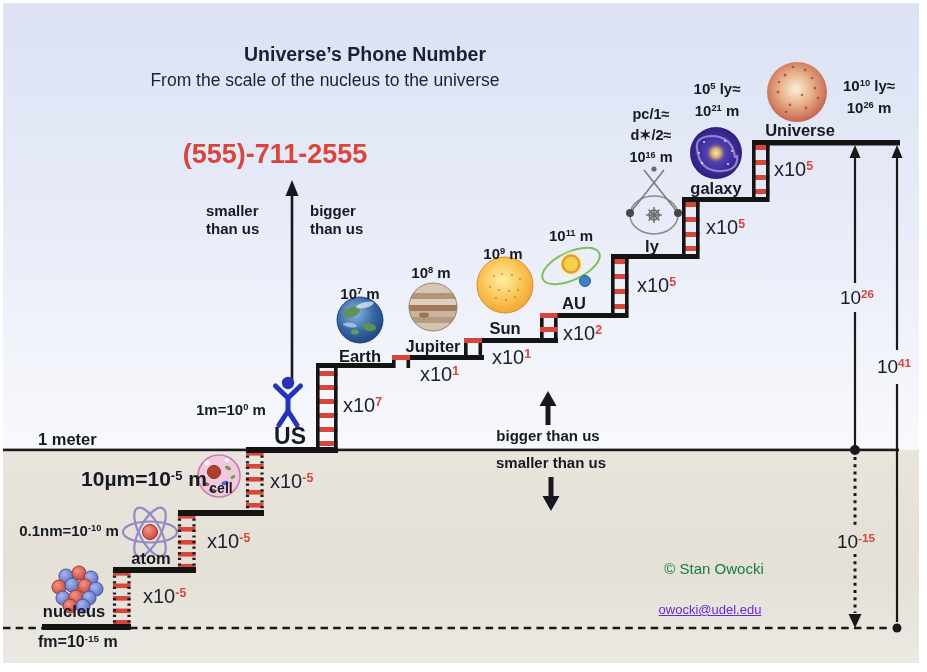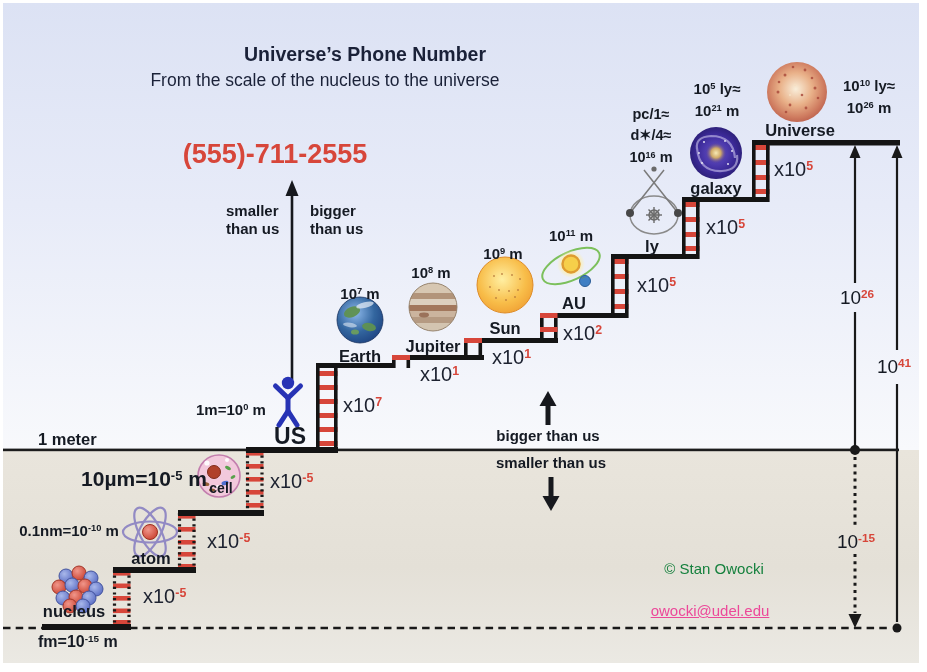--- a/index.html
+++ b/index.html
@@ -359,21 +359,21 @@
           <circle cx="800" cy="92" r="1.2"></circle>
           <circle cx="790" cy="95" r="1.1"></circle>
       </g>
     </g>
   </svg>
 
   <div class="lbl c" style="left:325px;top:70px;font-size:17.5px;color:#1a2138">From the scale of the nucleus to the universe</div>
   <div class="lbl b c" style="left:365px;top:43px;font-size:19.5px;color:#1a2138">Universe’s Phone Number</div>
   <div class="lbl b c red" style="left:275px;top:138px;font-size:27px">(555)-711-2555</div>
 
-  <div class="lbl b" style="left:226px;top:202px;font-size:15px;text-align:left">smaller
+  <div class="lbl b" style="left:206px;top:202px;font-size:15px;text-align:left">smaller
 than us</div>
   <div class="lbl b" style="left:310px;top:202px;font-size:15px;text-align:left">bigger
 than us</div>
 
   <div class="lbl b" style="left:38px;top:429px;font-size:16.5px">1 meter</div>
   <div class="lbl b c" style="left:548px;top:427px;font-size:15px">bigger than us</div>
   <div class="lbl b c" style="left:551px;top:454px;font-size:15px">smaller than us</div>
 
   <div class="lbl b" style="left:196px;top:401px;font-size:15px"><span>1m=10</span><sup>0</sup><span> m</span></div>
   <div class="lbl b c" style="left:290px;top:422px;font-size:23px">US</div>
@@ -388,21 +388,21 @@
 
   <div class="lbl b c" style="left:503px;top:245px;font-size:15px"><span>10</span><sup>9</sup><span> m</span></div>
   <div class="lbl b c" style="left:505px;top:318px;font-size:16.5px">Sun</div>
   <div class="lbl mult" style="left:492px;top:345px"><span>x10</span><sup class="red">1</sup></div>
 
   <div class="lbl b c" style="left:571px;top:227px;font-size:15px"><span>10</span><sup>11</sup><span> m</span></div>
   <div class="lbl b c" style="left:574px;top:293px;font-size:16.5px">AU</div>
   <div class="lbl mult" style="left:563px;top:321px"><span>x10</span><sup class="red">2</sup></div>
 
   <div class="lbl b c" style="left:651px;top:106px;font-size:14.5px">pc/1≈</div>
-  <div class="lbl b c" style="left:651px;top:127px;font-size:14.5px">d✶/4≈</div>
+  <div class="lbl b c" style="left:651px;top:127px;font-size:14.5px">d✶/2≈</div>
   <div class="lbl b c" style="left:651px;top:149px;font-size:14.5px"><span>10</span><sup>16</sup><span> m</span></div>
   <div class="lbl b c" style="left:652px;top:236px;font-size:16.5px">ly</div>
   <div class="lbl mult" style="left:637px;top:273px"><span>x10</span><sup class="red">5</sup></div>
 
   <div class="lbl b c" style="left:717px;top:80px;font-size:15px"><span>10</span><sup>5</sup><span> ly≈</span></div>
   <div class="lbl b c" style="left:717px;top:102px;font-size:15px"><span>10</span><sup>21</sup><span> m</span></div>
   <div class="lbl b c" style="left:716px;top:178px;font-size:16.5px">galaxy</div>
   <div class="lbl mult" style="left:706px;top:215px"><span>x10</span><sup class="red">5</sup></div>
 
   <div class="lbl b c" style="left:869px;top:77px;font-size:15px"><span>10</span><sup>10</sup><span> ly≈</span></div>
@@ -420,14 +420,14 @@
 
   <div class="lbl b c" style="left:69px;top:522px;font-size:15px"><span>0.1nm=10</span><sup>-10</sup><span> m</span></div>
   <div class="lbl b c" style="left:151px;top:548px;font-size:16.5px">atom</div>
   <div class="lbl mult" style="left:207px;top:529px"><span>x10</span><sup class="red">-5</sup></div>
 
   <div class="lbl b c" style="left:74px;top:601px;font-size:16.5px">nucleus</div>
   <div class="lbl mult" style="left:143px;top:584px"><span>x10</span><sup class="red">-5</sup></div>
   <div class="lbl b" style="left:38px;top:632px;font-size:16px"><span>fm=10</span><sup>-15</sup><span> m</span></div>
 
   <div class="lbl c" style="left:714px;top:560px;font-size:15px;color:#15803d">© Stan Owocki</div>
-  <div class="lbl c email" style="left:710px;top:602px;font-size:15px;color:#ec4899">owocki@udel.edu</div>
+  <div class="lbl c email" style="left:710px;top:602px;font-size:13px;color:#6d28d9">owocki@udel.edu</div>
 </div>
 
 </body></html>

